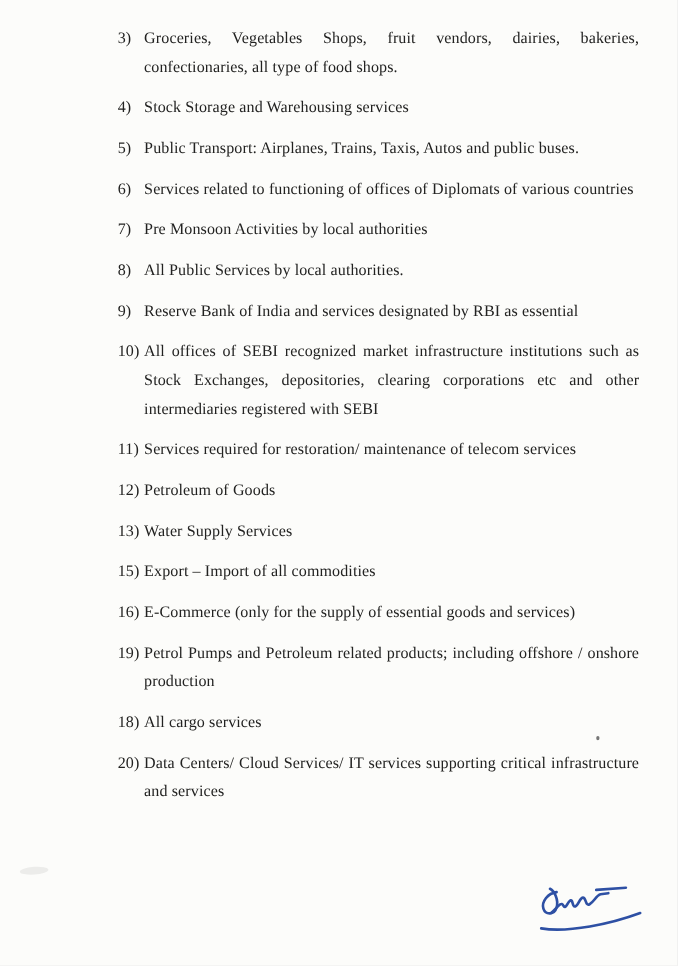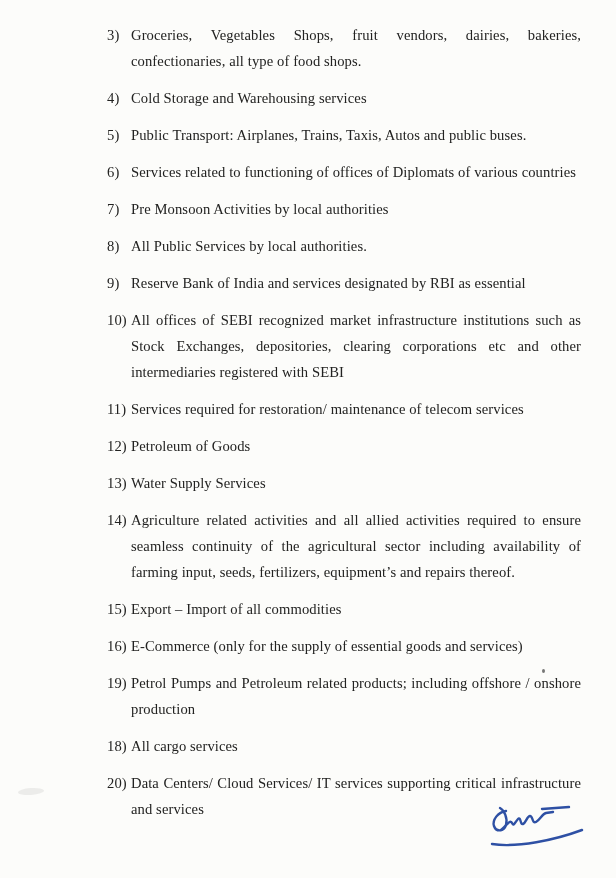--- a/index.html
+++ b/index.html
@@ -81,21 +81,21 @@
 
 <div class="page">
 
   <ol class="doc-list">
     <li class="doc-item">
         <span class="item-num">3)</span>
         <span class="item-text">Groceries, Vegetables Shops, fruit vendors, dairies, bakeries, confectionaries, all type of food shops.</span>
       </li>
     <li class="doc-item">
         <span class="item-num">4)</span>
-        <span class="item-text">Cold Storage and Warehousing services</span>
+        <span class="item-text">Stock Storage and Warehousing services</span>
       </li>
     <li class="doc-item">
         <span class="item-num">5)</span>
         <span class="item-text">Public Transport: Airplanes, Trains, Taxis, Autos and public buses.</span>
       </li>
     <li class="doc-item">
         <span class="item-num">6)</span>
         <span class="item-text">Services related to functioning of offices of Diplomats of various countries</span>
       </li>
     <li class="doc-item">
@@ -118,24 +118,20 @@
         <span class="item-num">11)</span>
         <span class="item-text">Services required for restoration/ maintenance of telecom services</span>
       </li>
     <li class="doc-item">
         <span class="item-num">12)</span>
         <span class="item-text">Petroleum of Goods</span>
       </li>
     <li class="doc-item">
         <span class="item-num">13)</span>
         <span class="item-text">Water Supply Services</span>
-      </li>
-    <li class="doc-item">
-        <span class="item-num">14)</span>
-        <span class="item-text">Agriculture related activities and all allied activities required to ensure seamless continuity of the agricultural sector including availability of farming input, seeds, fertilizers, equipment’s and repairs thereof.</span>
       </li>
     <li class="doc-item">
         <span class="item-num">15)</span>
         <span class="item-text">Export – Import of all commodities</span>
       </li>
     <li class="doc-item">
         <span class="item-num">16)</span>
         <span class="item-text">E-Commerce (only for the supply of essential goods and services)</span>
       </li>
     <li class="doc-item">

